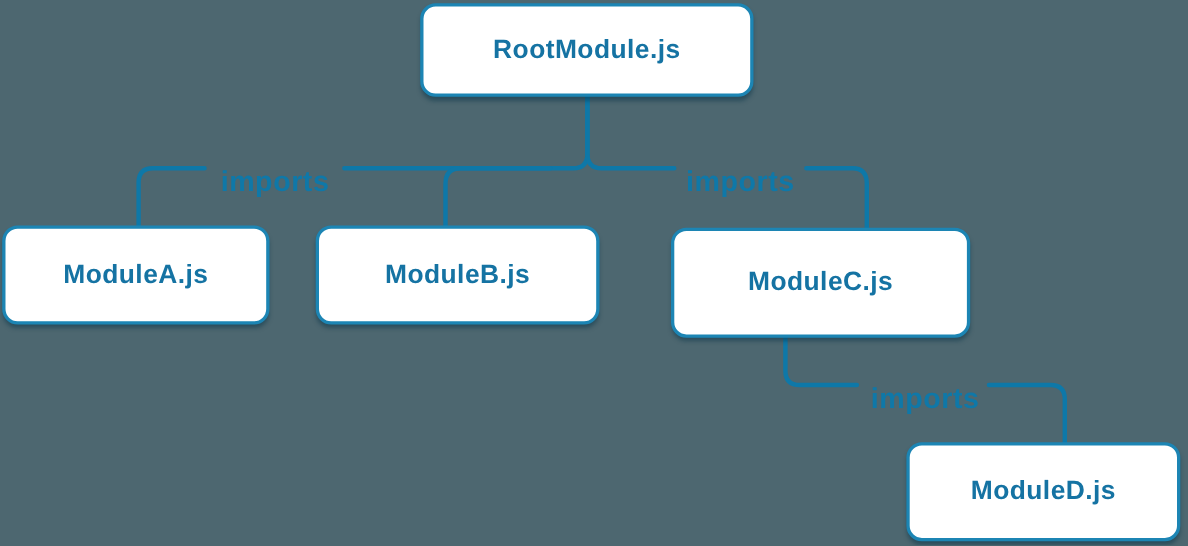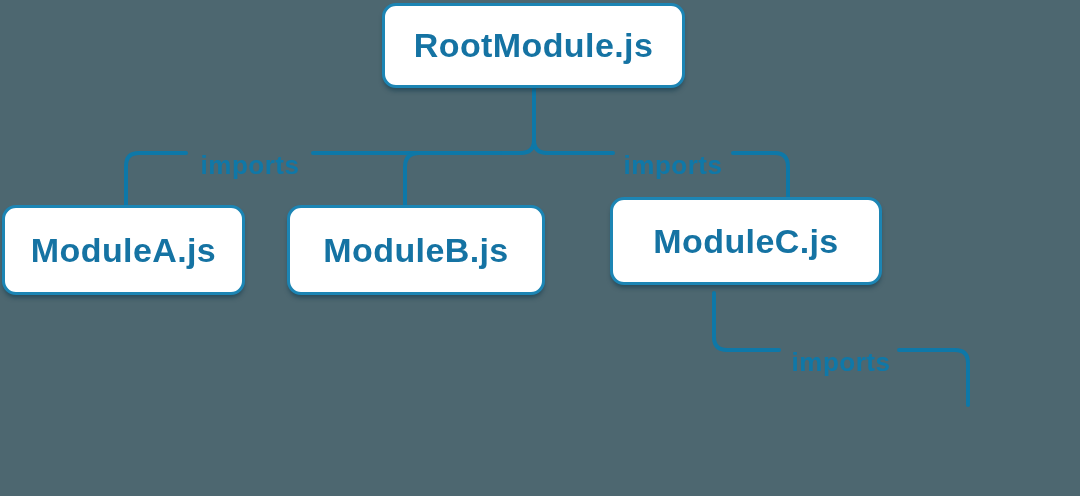--- a/index.html
+++ b/index.html
@@ -40,30 +40,30 @@
     display: flex;
     align-items: center;
     justify-content: center;
     background: var(--node-fill);
     border: 3px solid var(--node-border);
     border-radius: 14px;
     box-shadow: 0 4px 4px -1px rgba(8, 52, 71, 0.5);
   }
   .node .node-label {
     color: var(--node-text);
-    font-size: 34px;
+    font-size: 24px;
     font-weight: 600;
     letter-spacing: 0.4px;
     white-space: nowrap;
   }
 
   .node-root { left: 382px; top: 3px;   width: 303px; height: 85px; }
   .node-a    { left: 2px;   top: 205px; width: 243px; height: 90px; }
   .node-b    { left: 287px; top: 205px; width: 258px; height: 90px; }
-  .node-c    { left: 610px; top: 197px; width: 272px; height: 88px; }
+  .node-c    { left: 610px; top: 207px; width: 272px; height: 100px; }
   .node-d    { left: 824px; top: 402px; width: 249px; height: 90px; }
 
   .edge-label {
     position: absolute;
     transform: translate(-50%, -50%);
     color: var(--edge-label-text);
     font-size: 26px;
     font-weight: 700;
     letter-spacing: 0.5px;
     white-space: nowrap;
@@ -94,18 +94,21 @@
   </div>
 
   <div class="node node-a">
     <span class="node-label">ModuleA.js</span>
   </div>
 
   <div class="node node-c">
     <span class="node-label">ModuleC.js</span>
   </div>
 
+  <div class="node node-d">
+    <span class="node-label">ModuleD.js</span>
+  </div>
 
   <span class="edge-label edge-label-1">imports</span>
   <span class="edge-label edge-label-2">imports</span>
   <span class="edge-label edge-label-3">imports</span>
 
 </div>
 
 </body></html>

